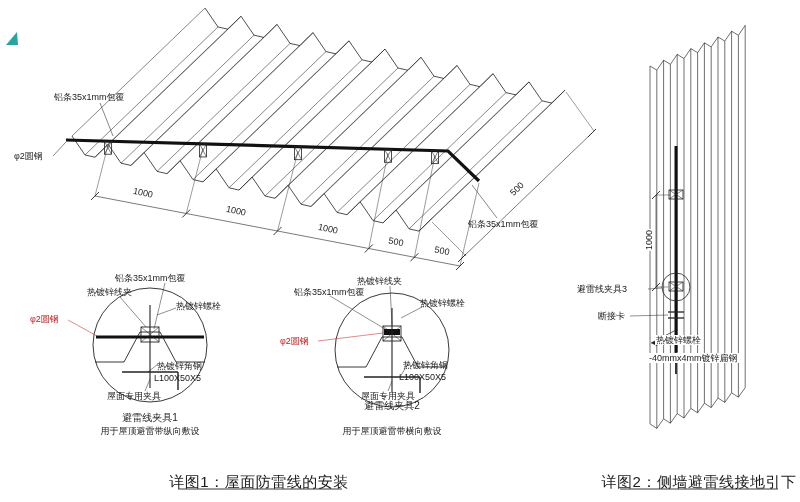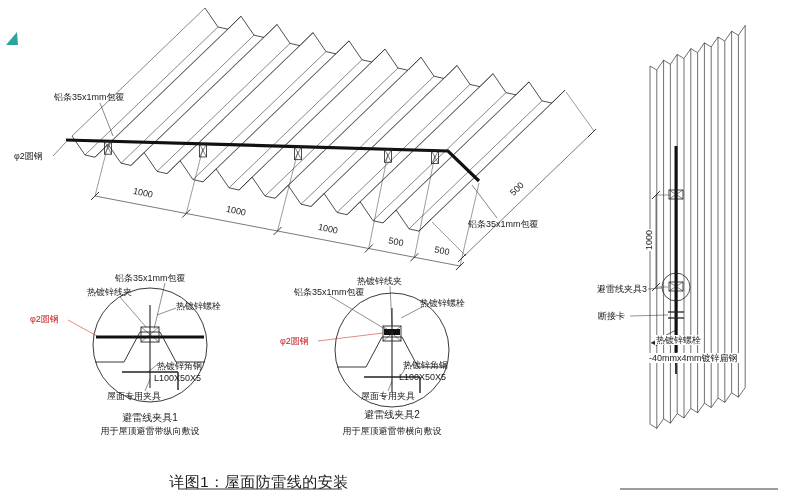--- a/index.html
+++ b/index.html
@@ -201,23 +201,24 @@
   <span class="lbl ctr title" style="left:150px;top:412px">避雷线夹具1</span>
   <span class="lbl ctr" style="left:150px;top:426px">用于屋顶避雷带纵向敷设</span>
 
   <span class="lbl" style="left:294px;top:287px">铝条35x1mm包覆</span>
   <span class="lbl" style="left:357px;top:276px">热镀锌线夹</span>
   <span class="lbl" style="left:420px;top:298px">热镀锌螺栓</span>
   <span class="lbl red" style="left:280px;top:336px">φ2圆钢</span>
   <span class="lbl" style="left:403px;top:360px">热镀锌角钢</span>
   <span class="lbl" style="left:399px;top:372px">L100X50X5</span>
   <span class="lbl" style="left:361px;top:391px">屋面专用夹具</span>
-  <span class="lbl ctr title" style="left:392px;top:409px">避雷线夹具2</span>
+  <span class="lbl ctr title" style="left:392px;top:400px">避雷线夹具2</span>
   <span class="lbl ctr" style="left:392px;top:426px">用于屋顶避雷带横向敷设</span>
 
-  <span class="lbl mask" style="left:596px;top:284px">避雷线夹具3</span>
+  <span class="lbl mask" style="left:576px;top:284px">避雷线夹具3</span>
   <span class="lbl mask" style="left:597px;top:311px">断接卡</span>
   <span class="lbl mask" style="left:655px;top:335px">热镀锌螺栓</span>
   <span class="lbl mask" style="left:648px;top:353px">-40mmx4mm镀锌扁钢</span>
   <span class="lbl mask" style="left:649px;top:240px;transform:translate(-50%,-50%) rotate(-90deg)">1000</span>
 
   <span class="lbl ctr cap" style="left:259px;top:473px">详图1：屋面防雷线的安装</span>
+  <span class="lbl ctr cap" style="left:699px;top:473px">详图2：侧墙避雷线接地引下</span>
 </div>
 
 </body></html>

